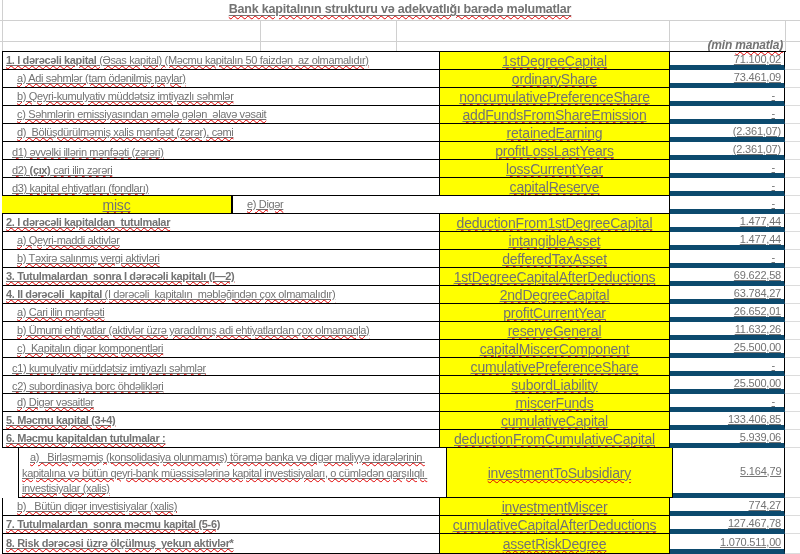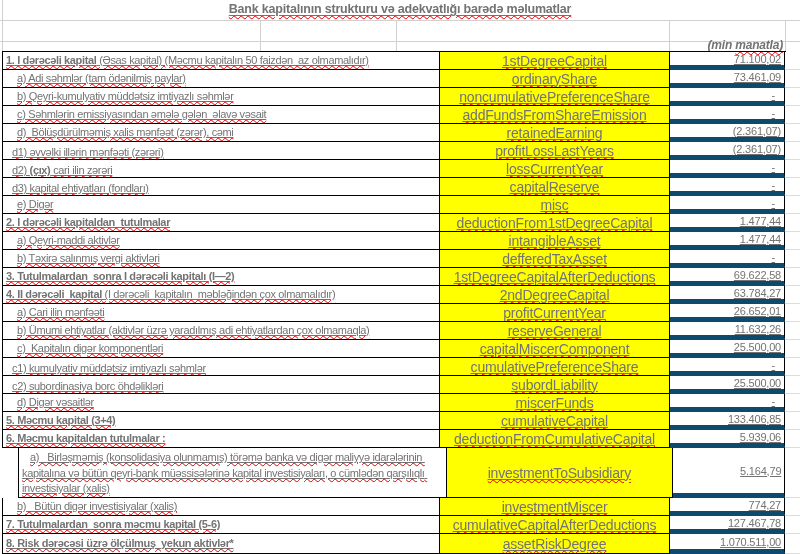--- a/index.html
+++ b/index.html
@@ -134,24 +134,24 @@
     </div>
       <div class="row ind2">
       <div class="cell desc"><span class="pre">d3) kapital ehtiyatları (fondları)</span><span class="b"></span><span class="rest"></span></div>
       <div class="cell code">
           <span class="code-text">capitalReserve</span>
         </div>
       <div class="cell val dash">-</div>
       <div class="cell m"></div>
     </div>
       <div class="row ind1">
+      <div class="cell code">
+          <span class="code-text">misc</span>
+        </div>
       <div class="cell desc"><span class="pre">e) Digər</span><span class="b"></span><span class="rest"></span></div>
-      <div class="cell code">
-          <span class="code-text">misc</span>
-        </div>
       <div class="cell val dash">-</div>
       <div class="cell m"></div>
     </div>
       <div class="row ind0">
       <div class="cell desc"><span class="pre"></span><span class="b">2. I dərəcəli kapitaldan  tutulmalar</span><span class="rest"></span></div>
       <div class="cell code">
           <span class="code-text">deductionFrom1stDegreeCapital</span>
         </div>
       <div class="cell val">1.477,44</div>
       <div class="cell m"></div>

